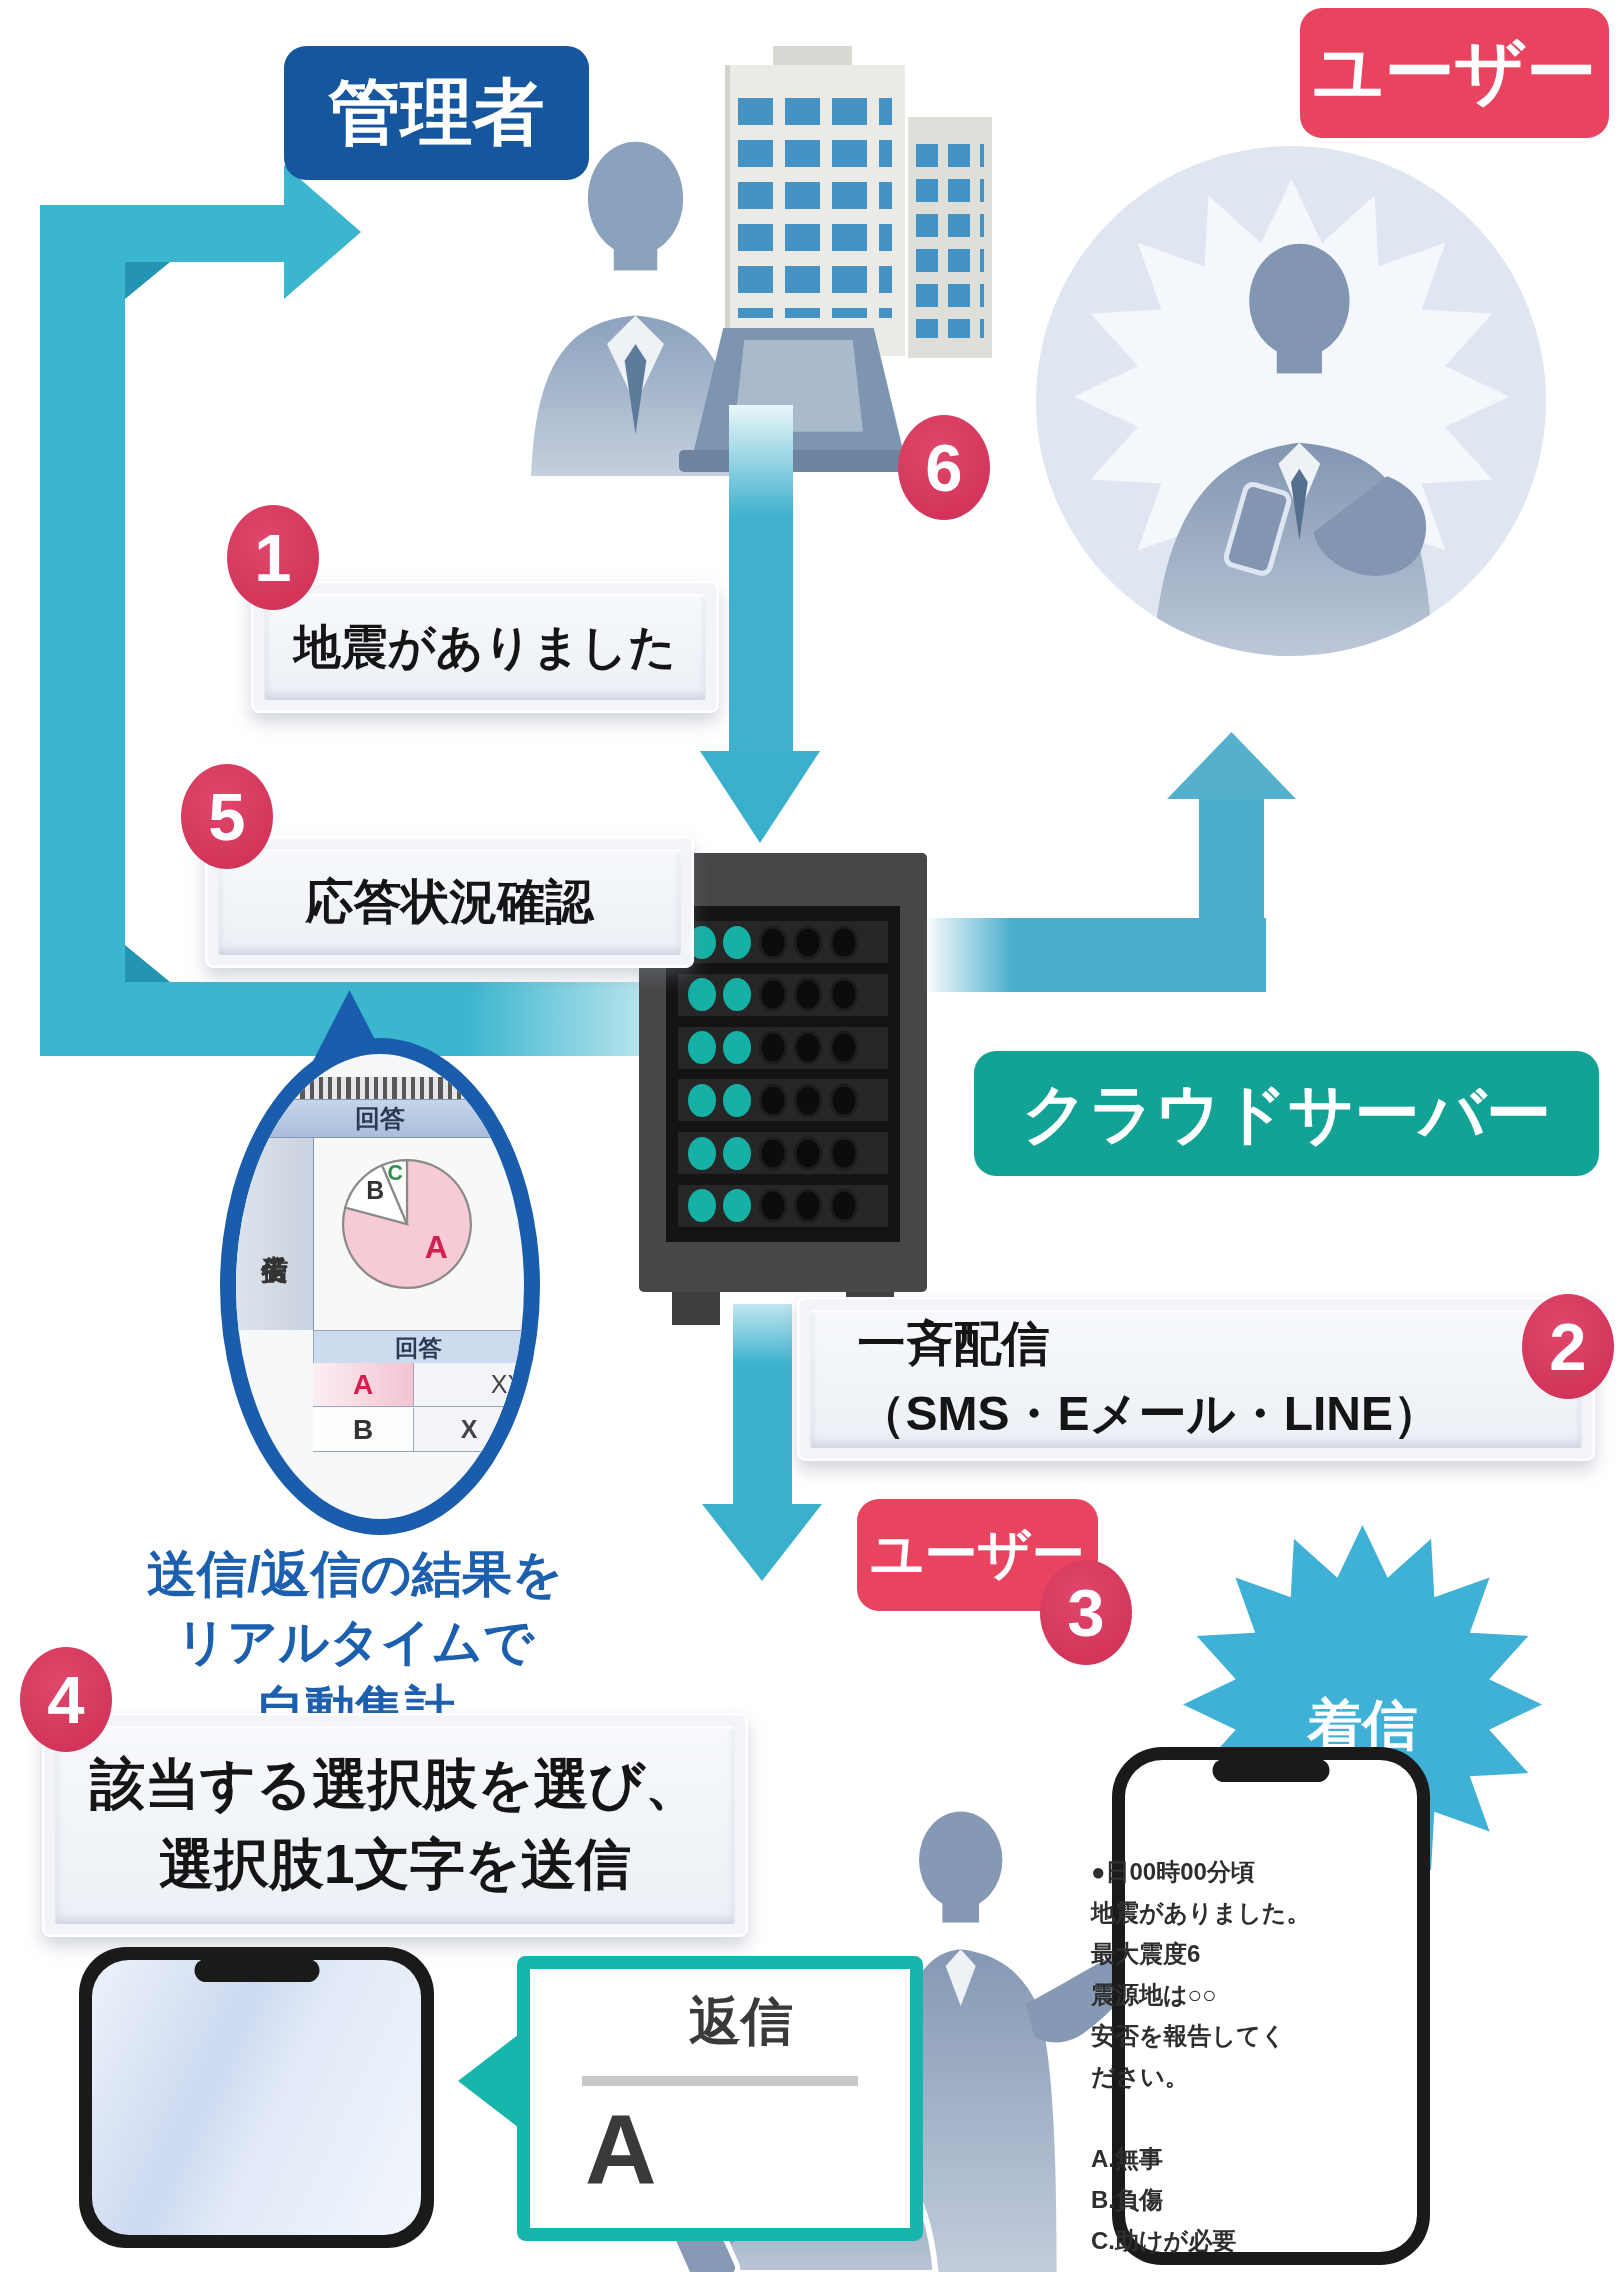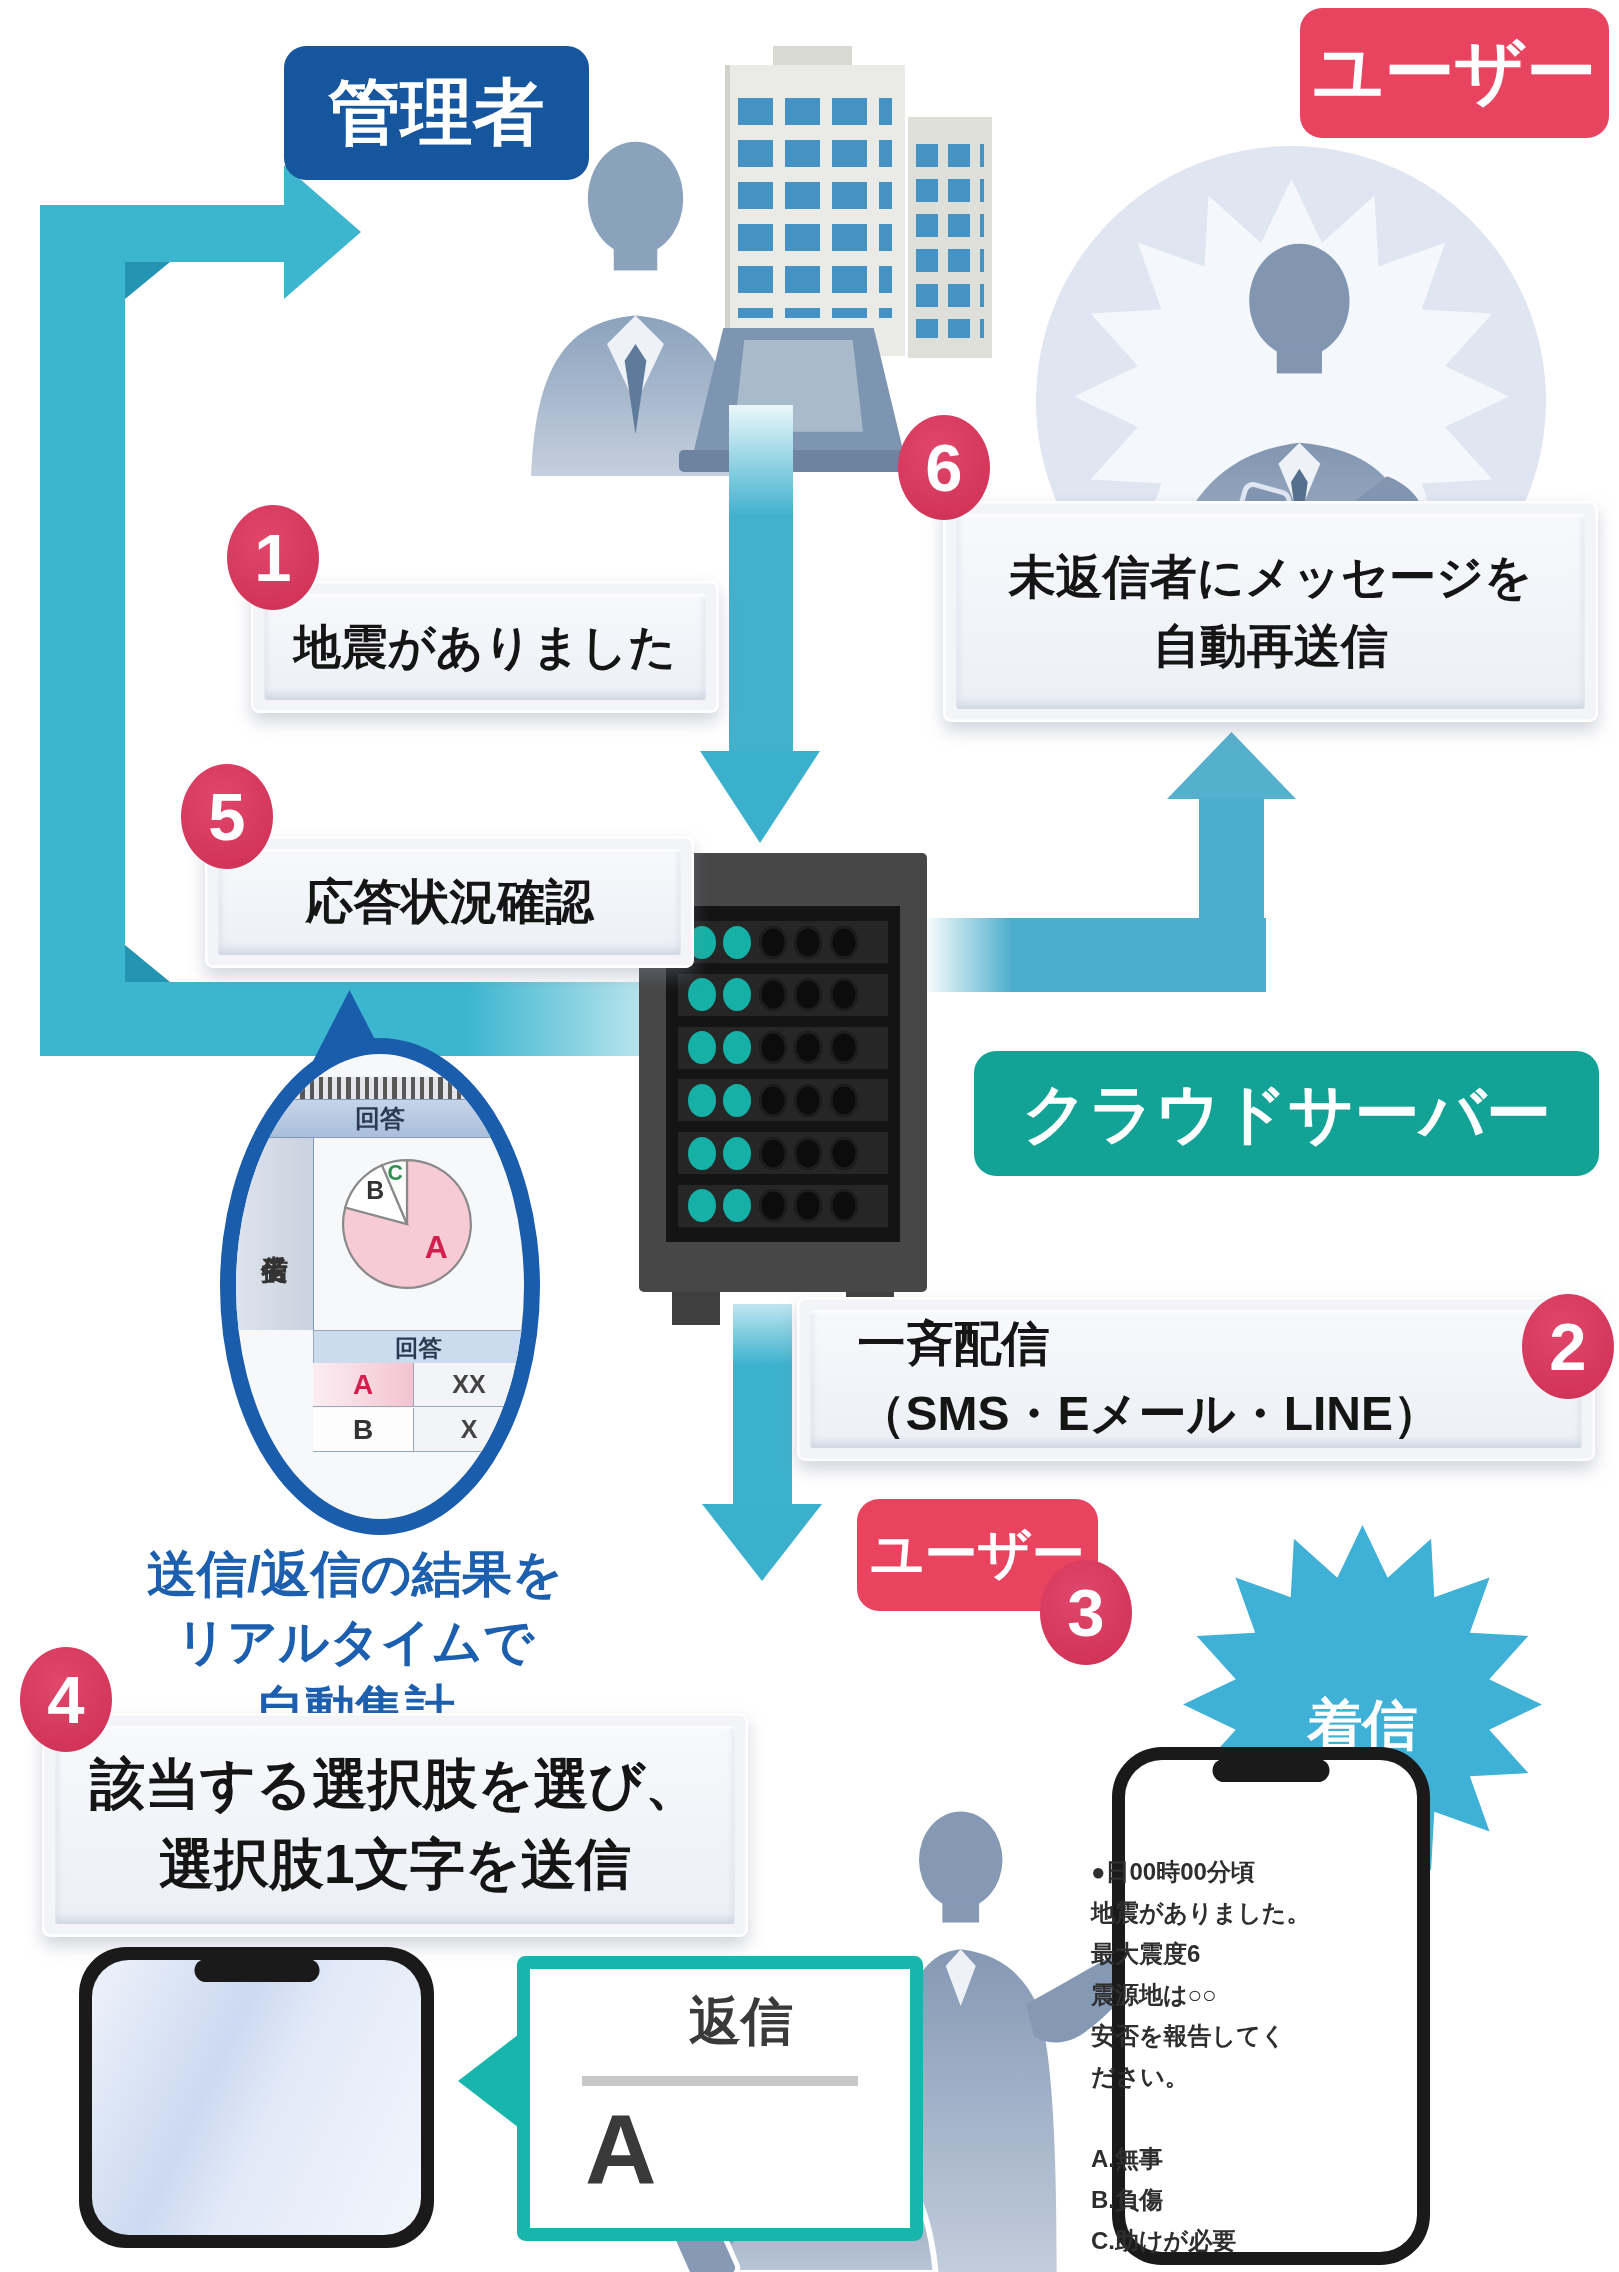--- a/index.html
+++ b/index.html
@@ -149,26 +149,20 @@
 
   <div class="abs bevel" style="left:251px;top:581px;width:468px;height:132px;">
     <div class="inner">
       <div class="boxtext" style="font-size:47px;">地震がありました</div>
     </div>
   </div>
   <div class="abs numbadge" style="left:227px;top:505px;">
     <span>1</span>
   </div>
 
-  <div class="abs bevel" style="left:943px;top:501px;width:655px;height:221px;">
-    <div class="inner">
-      <div class="boxtext" style="font-size:47px;">未返信者にメッセージを</div>
-      <div class="boxtext" style="font-size:47px;">自動再送信</div>
-    </div>
-  </div>
   <div class="abs numbadge" style="left:898px;top:415px;">
     <span>6</span>
   </div>
 
   <div class="abs" style="left:729px;top:405px;width:64px;height:347px;
               background:linear-gradient(180deg,#eaf7fa 0%,#41b1ce 32%);z-index:2;"></div>
   <div class="abs tri-down" style="left:700px;top:751px;width:120px;height:92px;background:#3bb0cd;z-index:2;"></div>
 
   <div class="abs" style="left:923px;top:918px;width:343px;height:74px;
               background:linear-gradient(90deg,rgba(76,174,205,0),#4caecd 26%);z-index:2;"></div>
@@ -258,22 +252,22 @@
       <text x="100" y="118" font-size="36" font-weight="bold" fill="#d21f4d">A</text>
     </svg>
     <div class="sheet-band" style="top:276px;height:33px;left:77px;background:#ccdcee;border:1.7px solid #9aa7b8;font-size:23.4px;">
       <span>回答</span>
     </div>
     <div class="abs" style="left:77px;top:309px;right:0;height:43px;display:flex;border-bottom:1.7px solid #9aa7b8;">
       <div style="width:100px;background:linear-gradient(90deg,#fbeef2,#f3c3d1);border-right:1.7px solid #9aa7b8;
                   display:flex;align-items:center;justify-content:center;font-size:28px;font-weight:bold;color:#d21f4d;">
         <span>A</span>
       </div>
-      <div style="flex:1;background:#f2f4f7;display:flex;align-items:center;justify-content:center;
-                  font-size:25px;font-weight:bold;color:#444;">
+      <div style="flex:1;background:#f2f4f7;display:flex;align-items:center;justify-content:flex-end;
+                  font-size:25px;font-weight:normal;color:#444;">
         <span>XX</span>
       </div>
     </div>
     <div class="abs" style="left:77px;top:354px;right:0;height:43px;display:flex;border-bottom:1.7px solid #9aa7b8;">
       <div style="width:100px;background:#fdfdfd;border-right:1.7px solid #9aa7b8;
                   display:flex;align-items:center;justify-content:center;font-size:28px;font-weight:bold;color:#333;">
         <span>B</span>
       </div>
       <div style="flex:1;background:#f2f4f7;display:flex;align-items:center;justify-content:center;
                   font-size:25px;font-weight:bold;color:#444;">

